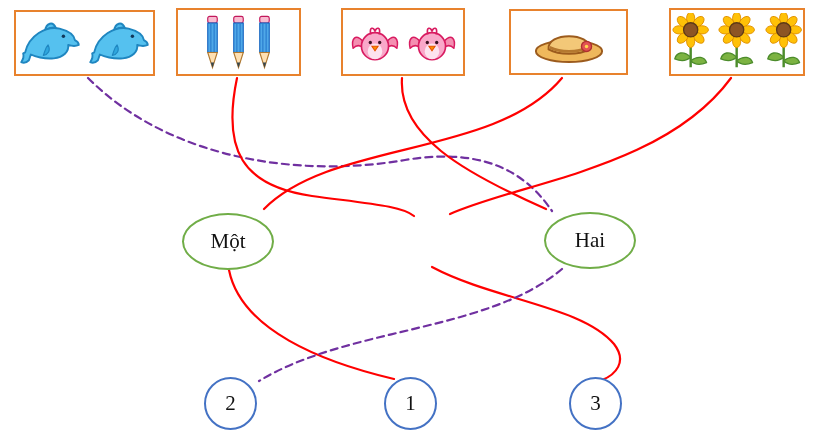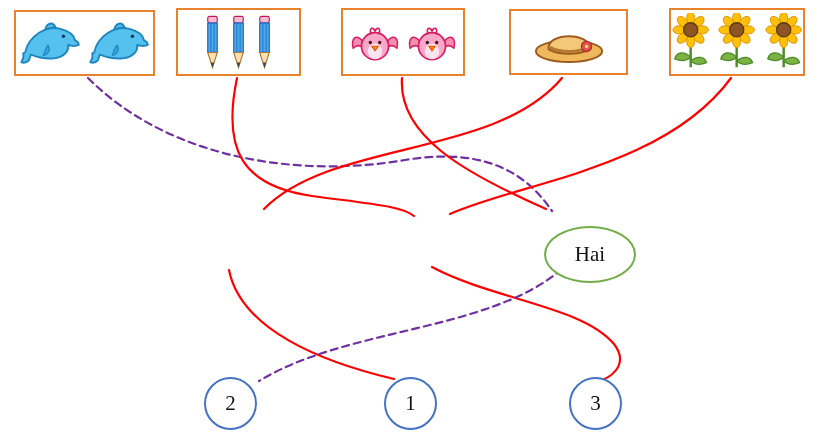--- a/index.html
+++ b/index.html
@@ -149,21 +149,24 @@
         <use href="#def-sunflower" xlink:href="#def-sunflower"></use>
       </svg>
       <svg viewBox="0 0 40 62" class="pic pic-sunflowers">
         <use href="#def-sunflower" xlink:href="#def-sunflower"></use>
       </svg>
       <svg viewBox="0 0 40 62" class="pic pic-sunflowers">
         <use href="#def-sunflower" xlink:href="#def-sunflower"></use>
       </svg>
     </div>
 
-  <div class="word" style="left:544px;top:226px">
+  <div class="word" style="left:182px;top:213px">
+    <span>Một</span>
+  </div>
+  <div class="word" style="left:544px;top:212px">
     <span>Hai</span>
   </div>
 
   <div class="num" style="left:204px;top:377px">
     <span>2</span>
   </div>
   <div class="num" style="left:384px;top:377px">
     <span>1</span>
   </div>
   <div class="num" style="left:569px;top:377px">

